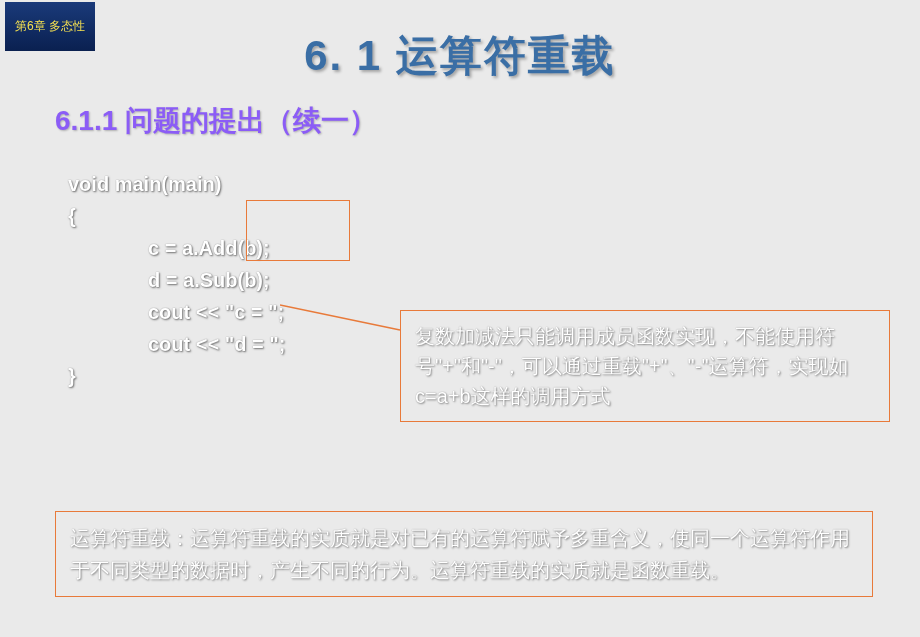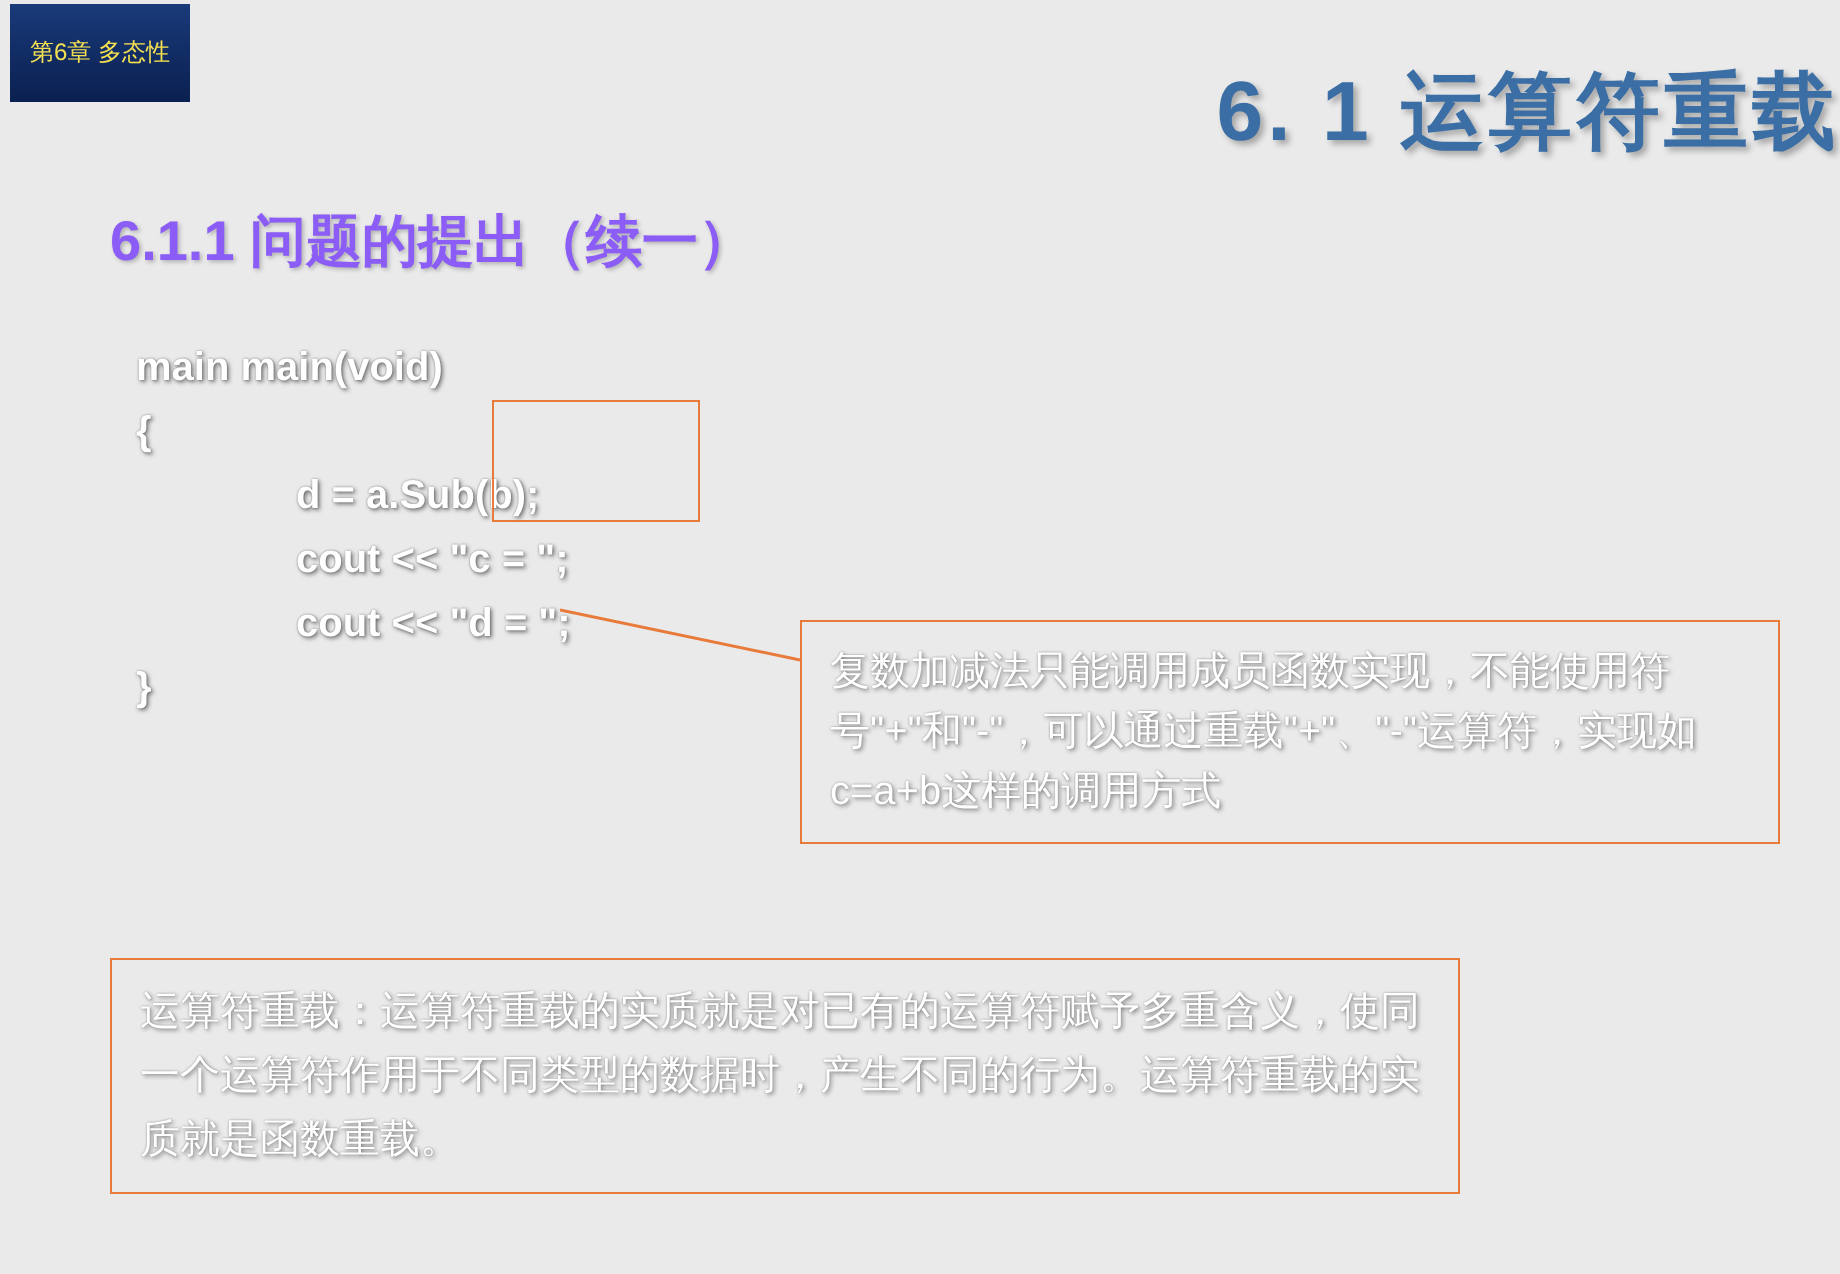--- a/index.html
+++ b/index.html
@@ -19,21 +19,21 @@
       position: absolute;
       top: 2px;
       left: 5px;
       background: linear-gradient(to bottom, #1a3a7a 0%, #0a2050 100%);
       color: #f5e050;
       font-size: 12px;
       padding: 16px 10px;
       font-weight: normal;
     }
     .main-title {
-      text-align: right;
+      text-align: center;
       font-size: 42px;
       color: #3a6ea5;
       margin-top: 28px;
       font-weight: bold;
       text-shadow: 2px 2px 3px rgba(0,0,0,0.3);
       letter-spacing: 2px;
     }
     .sub-title {
       font-size: 28px;
       color: #8b5cf6;
@@ -82,42 +82,43 @@
       background: transparent;
     }
     .connector-line {
       position: absolute;
       pointer-events: none;
     }
     .bottom-box {
       position: absolute;
       left: 55px;
       bottom: 40px;
-      width: 675px;
+      width: 818px;
       border: 1.5px solid #e87a3a;
       padding: 10px 14px;
       font-size: 20px;
       color: #ffffff;
       text-shadow: 1px 1px 2px rgba(0,0,0,0.4), 0 0 1px #999;
       line-height: 1.6;
       background: transparent;
     }
   </style>
 </head>
 <body>
 
 <div class="chapter-badge">第6章  多态性</div>
 
 <div class="main-title">6. 1    运算符重载</div>
 
 <div class="sub-title">6.1.1   问题的提出（续一）</div>
 
 <div class="code-block">
-  <div class="code-line">main main(void)</div>
+  <div class="code-line">void main(main)</div>
   <div class="code-line">{</div>
+  <div class="code-line indent"><span>c = </span><span>a.Add(b);</span></div>
   <div class="code-line indent"><span>d = </span><span>a.Sub(b);</span></div>
   <div class="code-line indent">cout &lt;&lt; "c = ";</div>
   <div class="code-line indent">cout &lt;&lt; "d = ";</div>
   <div class="code-line">}</div>
   <div class="highlight-group"></div>
 </div>
 
 <svg class="connector-line" style="left:280px; top:300px; width:130px; height:40px;">
   <line x1="0" y1="5" x2="120" y2="30" stroke="#e87a3a" stroke-width="1.5"></line>
 </svg>

